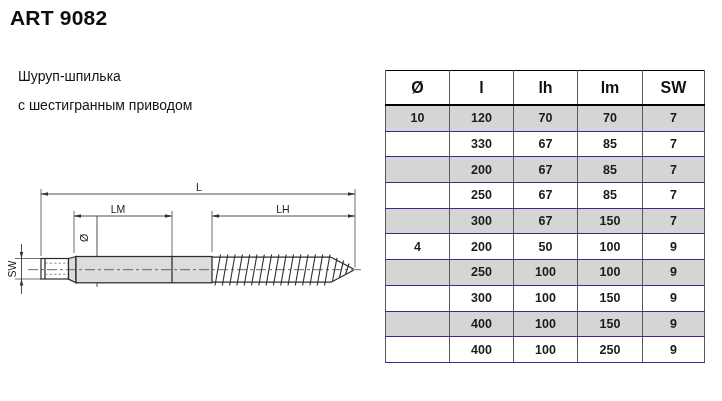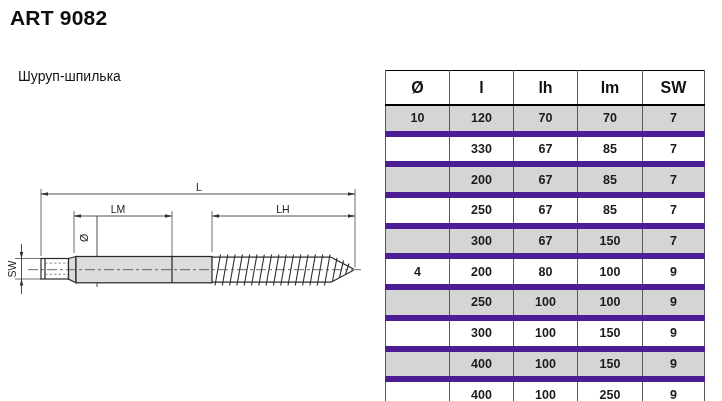--- a/index.html
+++ b/index.html
@@ -24,21 +24,21 @@
   table.spec th, table.spec td{
     text-align:center;vertical-align:middle;padding:0;
     border-left:1px solid #5a5a5a;border-right:1px solid #5a5a5a;
   }
   table.spec th{
     height:33px;font-size:16px;font-weight:bold;color:#111;
     border-bottom:2.5px solid #000;background:#fff;
   }
   table.spec td{
     height:24.7px;font-size:12.5px;font-weight:bold;color:#1a1a1a;
-    border-top:1px solid #000;border-bottom:6px solid #4c1d95;
+    border-top:1px solid #000;border-bottom:1px solid #4c1d95;
   }
   table.spec tbody tr:nth-child(odd) td{background:var(--row-shade,#d5d5d5);}
   table.spec tbody tr:nth-child(even) td{background:#ffffff;}
   
   .drawing{position:absolute;left:0;top:175px;}
   .dim{stroke:#3a3a3a;stroke-width:.9;fill:none;}
   .ext{stroke:#4a4a4a;stroke-width:.8;fill:none;}
   .ah{fill:#333;stroke:none;}
   .outl{stroke:#2b2b2b;stroke-width:1.25;fill:none;}
   .rodfill{fill:var(--rod-fill,#dcdcdc);stroke:#2b2b2b;stroke-width:1.25;}
@@ -48,20 +48,21 @@
   .cl{stroke:#444;stroke-width:.8;fill:none;stroke-dasharray:10 3 3 3;}
   .dimlabel{font-family:"Liberation Sans",sans-serif;font-size:10.5px;fill:#1a1a1a;}
 </style>
 </head>
 <body>
 
 <div class="page-title">ART 9082</div>
 
 <div class="subtitle">
   <div>Шуруп-шпилька</div>
+  <div>с шестигранным приводом</div>
 </div>
 
 <svg class="drawing" width="375" height="132" viewBox="0 175 375 132" xmlns="http://www.w3.org/2000/svg">
 
   <g>
     <line class="ext" x1="41" y1="189" x2="41" y2="256"></line>
     <line class="ext" x1="355" y1="189" x2="355" y2="267.5"></line>
     <line class="ext" x1="74" y1="211" x2="74" y2="253"></line>
     <line class="ext" x1="172" y1="211" x2="172" y2="256"></line>
     <line class="ext" x1="212" y1="211" x2="212" y2="252"></line>
@@ -196,21 +197,21 @@
       <tr>
         <td></td>
         <td>300</td>
         <td>67</td>
         <td>150</td>
         <td>7</td>
       </tr>
       <tr>
         <td>4</td>
         <td>200</td>
-        <td>80</td>
+        <td>50</td>
         <td>100</td>
         <td>9</td>
       </tr>
       <tr>
         <td></td>
         <td>250</td>
         <td>100</td>
         <td>100</td>
         <td>9</td>
       </tr>

